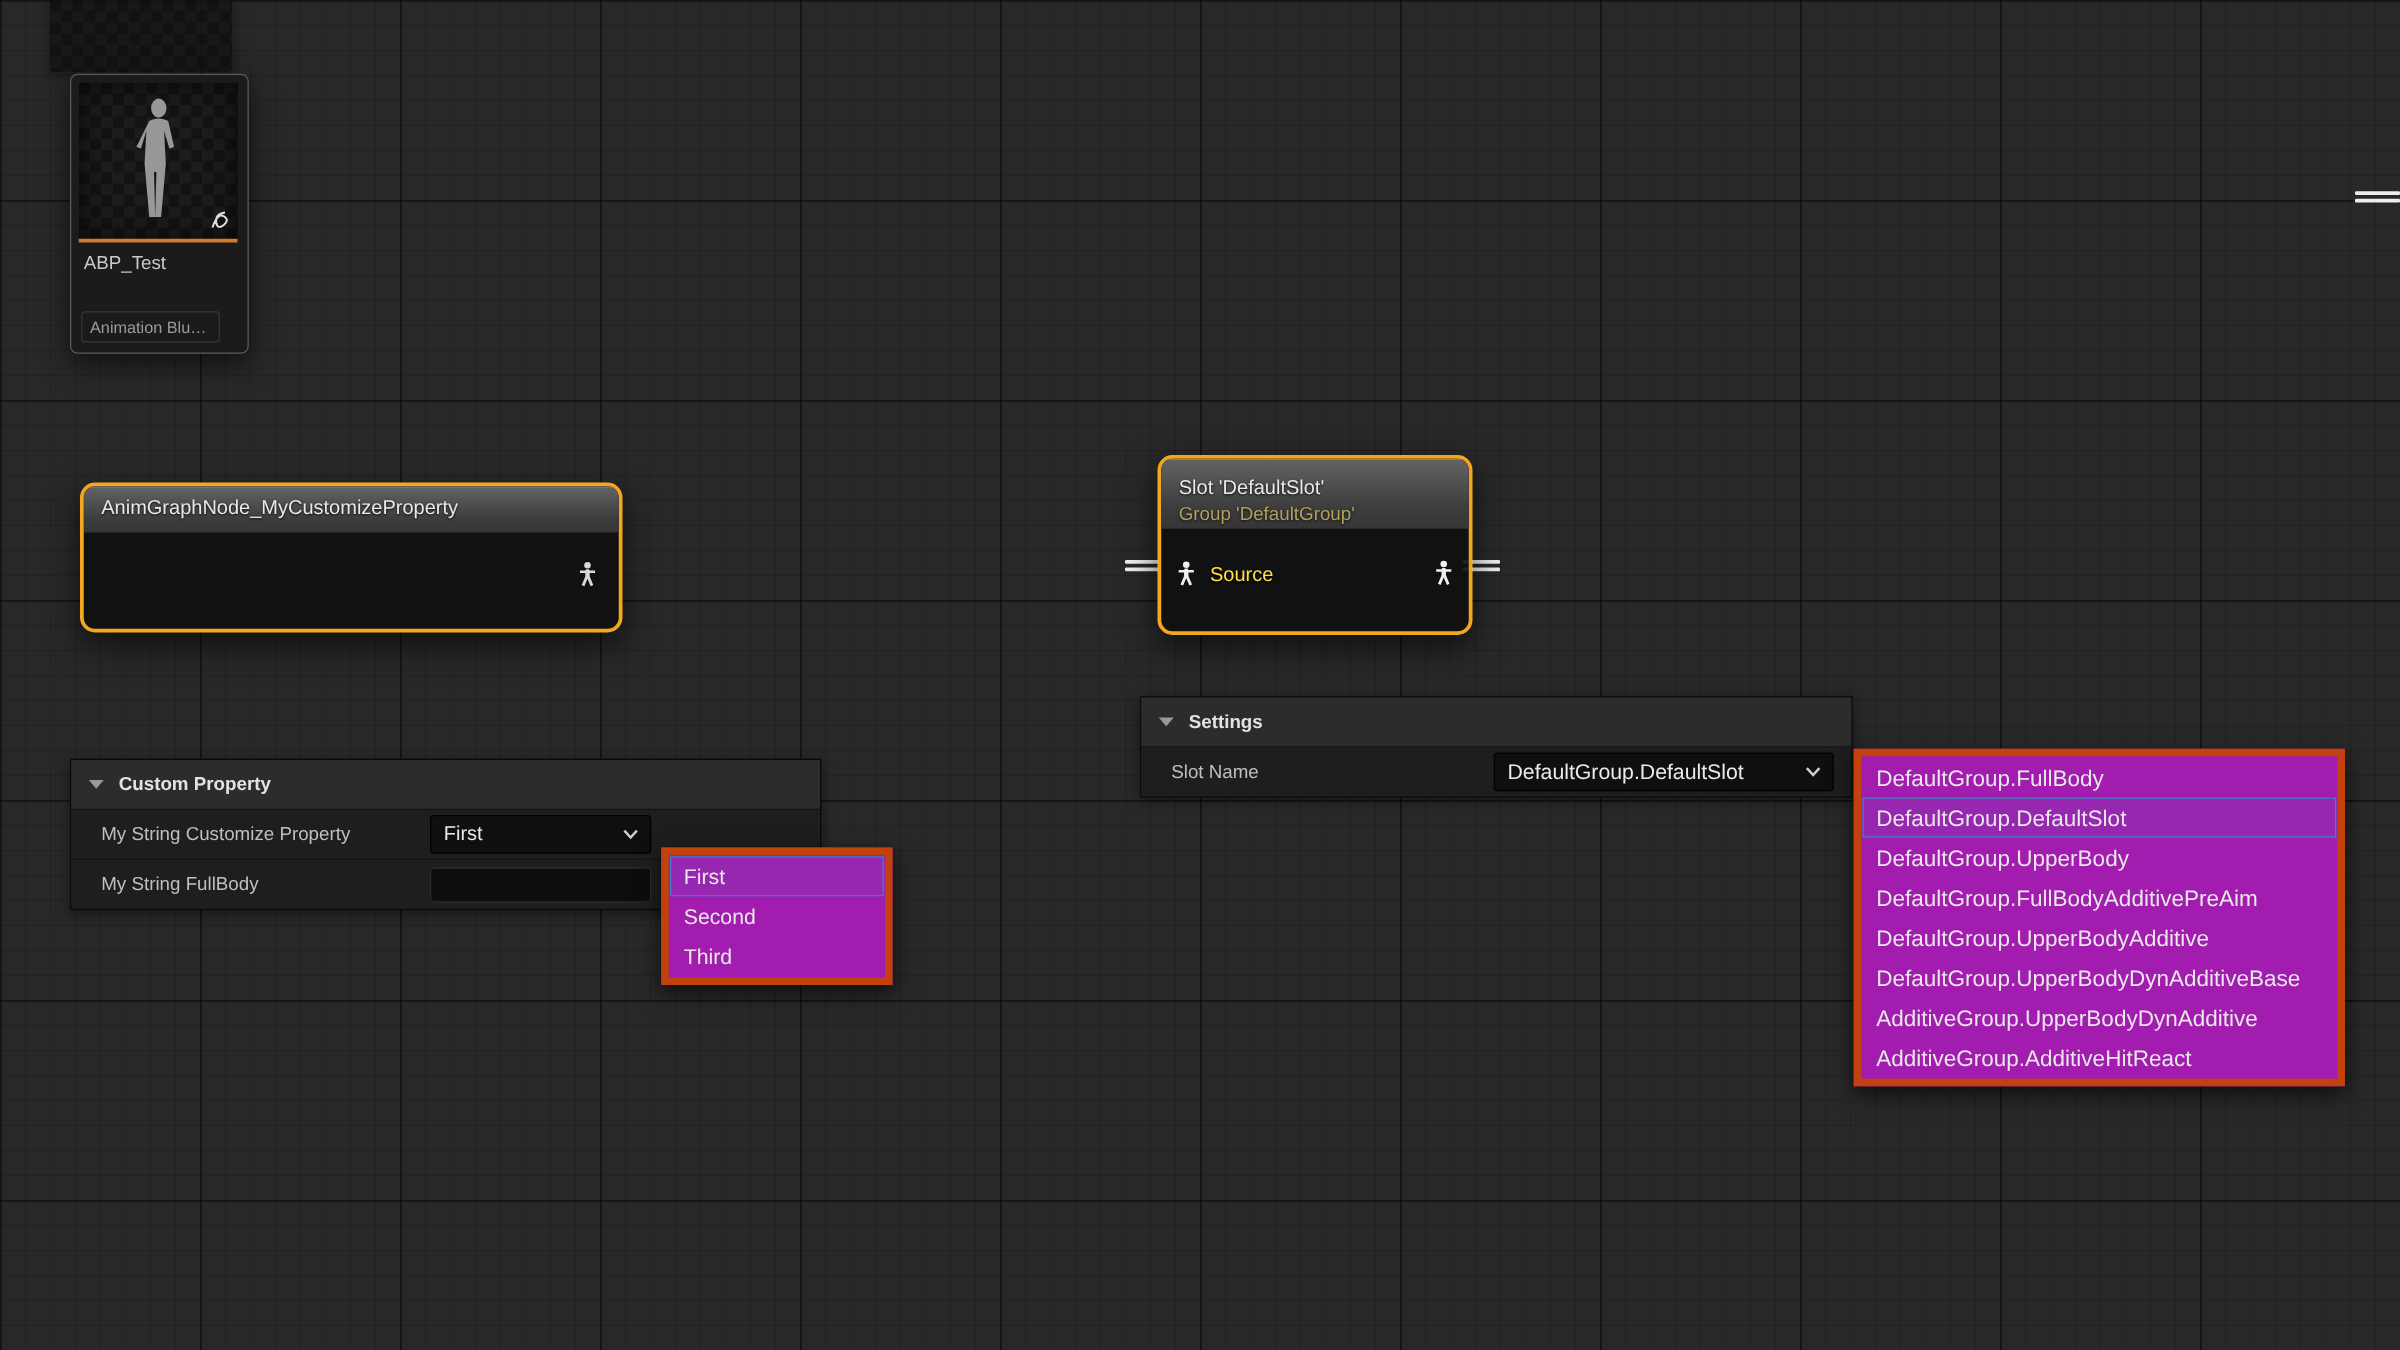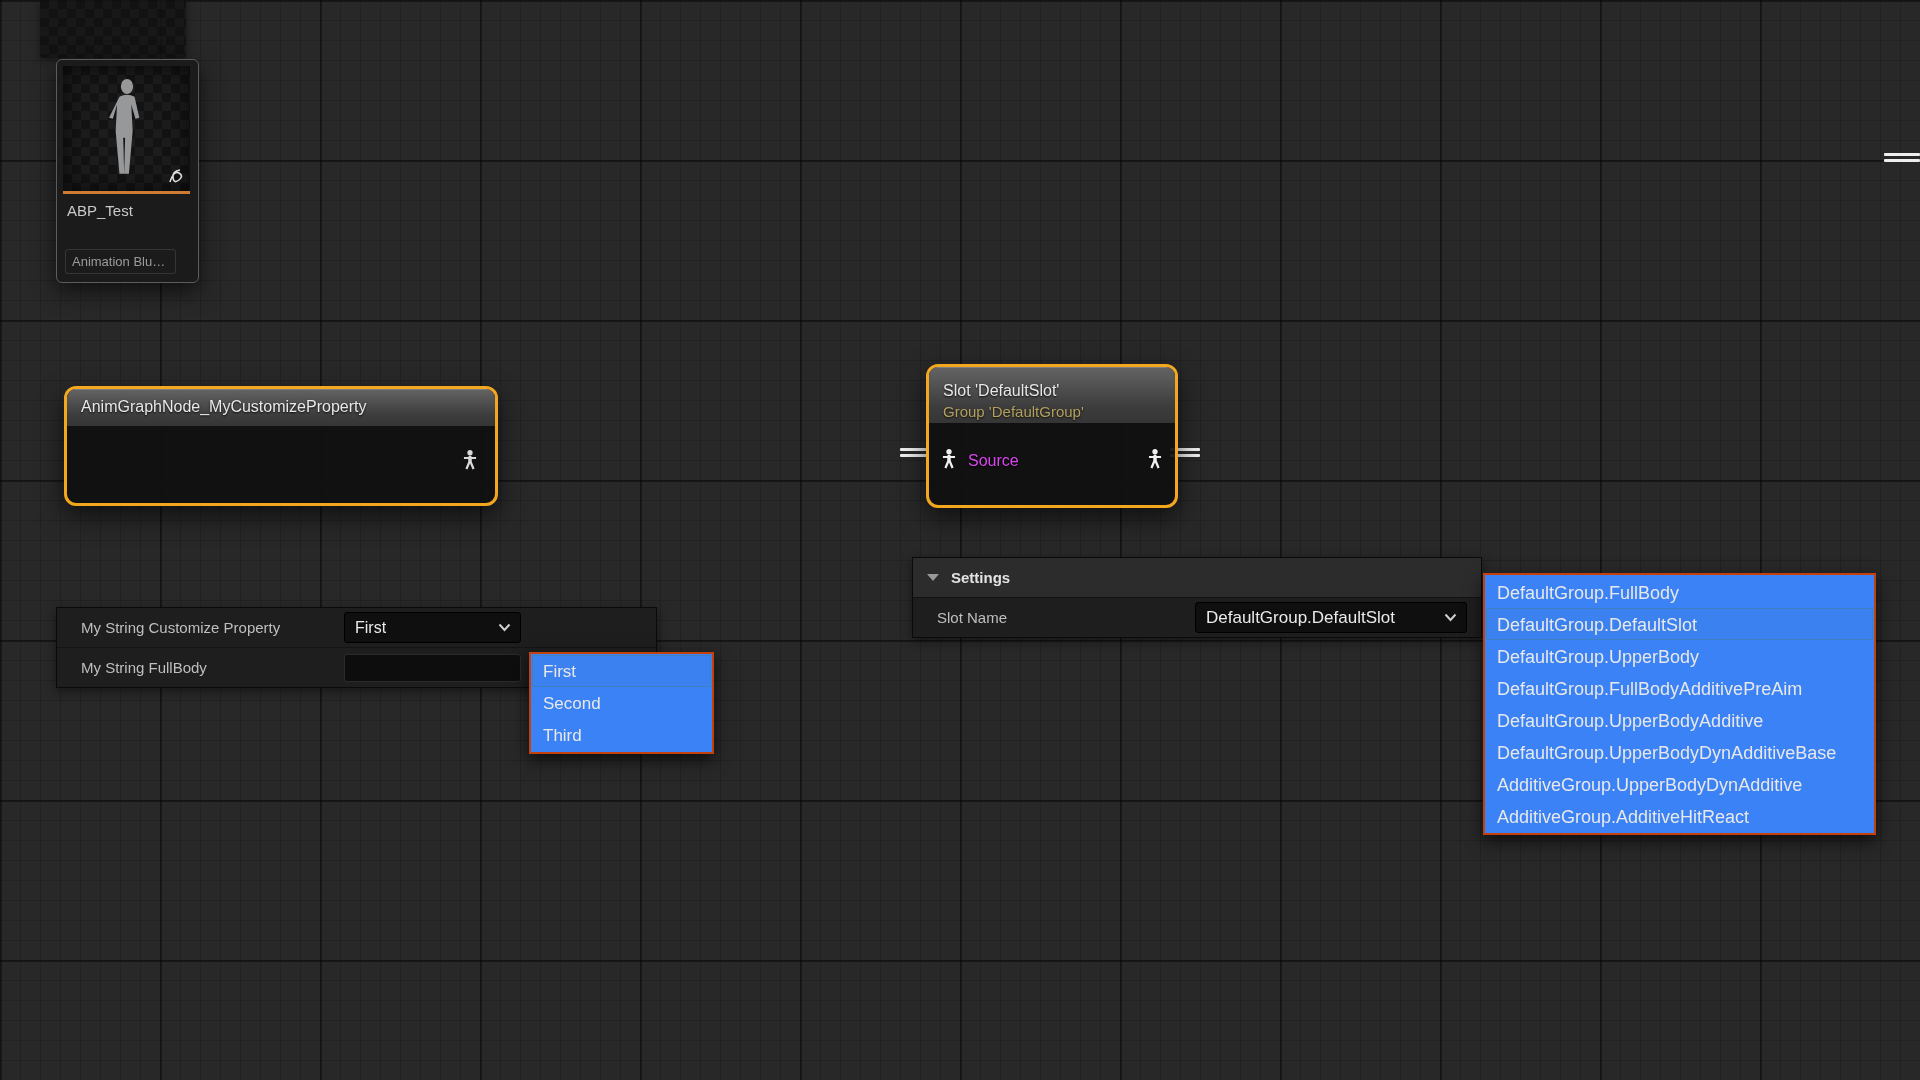--- a/index.html
+++ b/index.html
@@ -61,21 +61,21 @@
     text-shadow:0 1px 2px rgba(0,0,0,.8);line-height:18px;margin-top:-6px;white-space:nowrap;}
   .custom-node{left:64px;top:386px;width:428px;height:114px;}
   .custom-node .node-header{height:37px;}
   .custom-node .node-body{position:relative;height:71px;}
   .custom-node .pin-out{position:absolute;right:14px;top:50%;transform:translateY(-50%);}
 
   .slot-node{left:926px;top:364px;width:246px;height:138px;}
   .slot-node .node-header{height:56px;padding-top:6px;box-sizing:border-box;}
   .slot-node .node-body{position:relative;height:76px;display:flex;align-items:center;}
   .slot-node .pin-in{margin-left:9px;}
-  .slot-node .pin-label{font-size:16px;color:#d946ef;margin-left:8px;text-shadow:0 1px 2px #000;}
+  .slot-node .pin-label{font-size:16px;color:#fde047;margin-left:8px;text-shadow:0 1px 2px #000;}
   .slot-node .pin-out{position:absolute;right:9px;top:50%;transform:translateY(-50%);}
 
   .pose-wire{height:3px;background:#eeeeee;border-radius:1px;}
 
   
   .panel{background:#1d1d1d;border:1px solid #0a0a0a;box-shadow:0 3px 10px rgba(0,0,0,.45);box-sizing:border-box;}
   .panel-header{
     height:39px;background:#2c2c2c;display:flex;align-items:center;
     border-bottom:1px solid #121212;
   }
@@ -99,22 +99,22 @@
     background:#0d0d0d;border:1px solid #2b2b2b;border-radius:3px;
     color:#e8e8e8;font-size:15px;padding:0 8px;font-family:"Liberation Sans",sans-serif;
   }
   .checkbox{
     position:absolute;width:20px;height:20px;box-sizing:border-box;
     background:#121212;border:1px solid #3c3c3c;border-radius:2px;cursor:pointer;
   }
 
   
   .popup{
-    background:#3b82f6;border:2px solid #c2410c;
-    box-shadow:0 6px 16px rgba(0,0,0,.65);box-sizing:border-box;padding:1px;
+    background:#a21caf;border:6px solid #c2410c;
+    box-shadow:0 6px 16px rgba(0,0,0,.65);box-sizing:border-box;padding:1px;margin-top:26px;
   }
   .popup-item{
     height:32px;line-height:32px;padding:0 10px;color:#e8e8e8;
     white-space:nowrap;cursor:pointer;box-sizing:border-box;border:1px solid transparent;
   }
   .popup-item.focused{border:1px solid #3f80c0;background:rgba(62,125,190,0.10);}
   .popup-small .popup-item{font-size:17px;}
   .popup-large .popup-item{font-size:18px;}
 </style>
 </head>
@@ -178,20 +178,24 @@
       <span class="pin-out">
         <svg width="22" height="22" viewBox="0 0 20 20" fill="#f0f0f0">
           <circle cx="10" cy="3.4" r="2.4"></circle>
           <path d="M9 6.2 h2 l0.6 1 h3.9 v1.8 h-3.9 v2.6 l2.6 6.2 -1.9 0.8 -2.3-5.4 -2.3 5.4 -1.9-0.8 2.6-6.2 v-2.6 h-3.9 v-1.8 h3.9 z"></path>
         </svg>
       </span>
     </div>
   </div>
 
   <div class="abs panel" style="left:56px;top:607px;width:601px;">
+    <div class="panel-header">
+      <span class="tri-down"></span>
+      <span class="panel-header-label">Custom Property</span>
+    </div>
     <div class="prow">
       <span class="prow-label">My String Customize Property</span>
       <div class="combo" style="left:287px;width:177px;">
         <span class="combo-text" style="font-size:16px;">First</span>
         <svg class="chev" width="13" height="9" viewBox="0 0 13 9">
           <path d="M1.5 1.5 L6.5 7 L11.5 1.5" stroke="#cfcfcf" stroke-width="2" fill="none"></path>
         </svg>
       </div>
     </div>
     <div class="prow">

